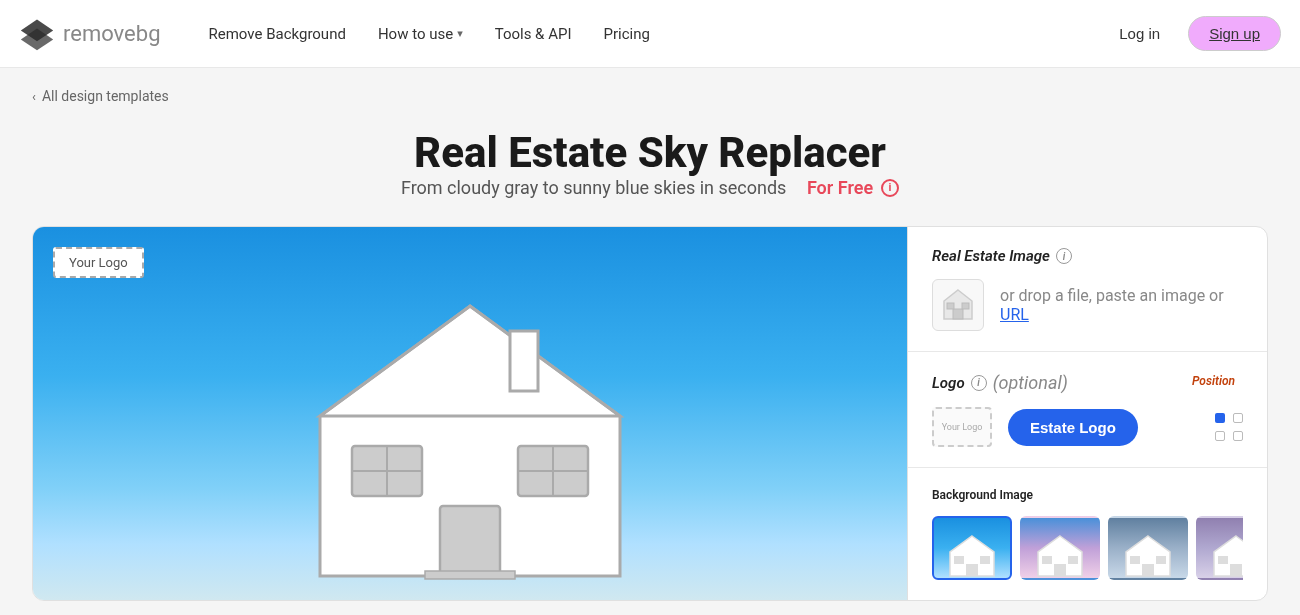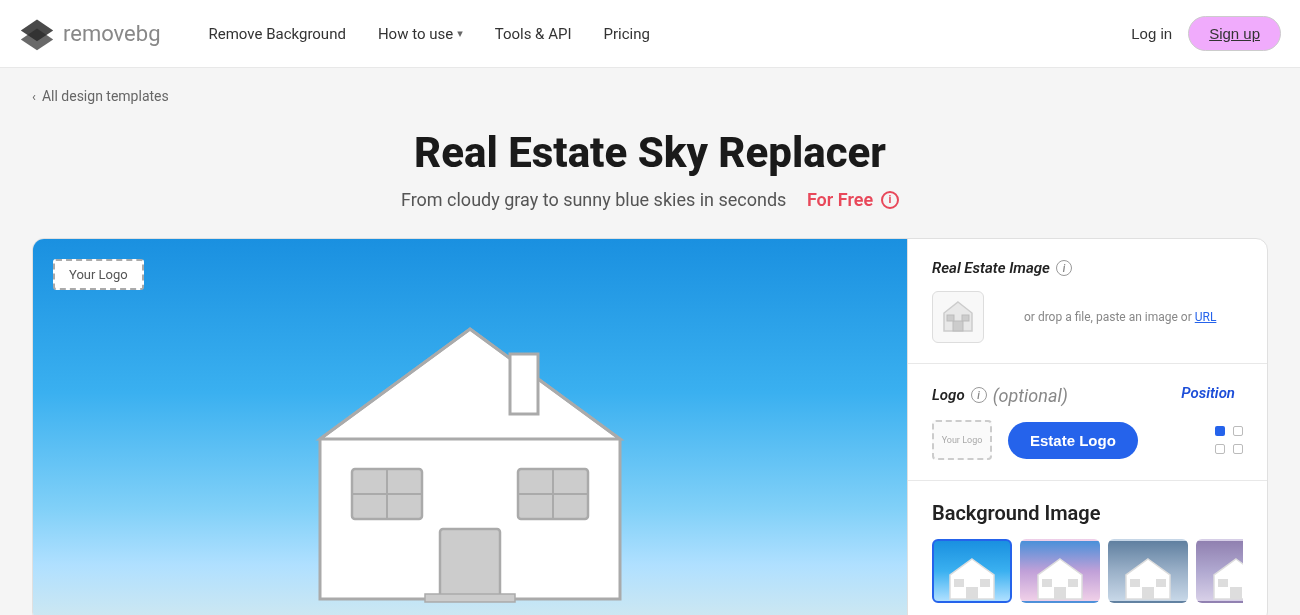--- a/index.html
+++ b/index.html
@@ -49,20 +49,21 @@
       cursor: pointer;
       border-radius: 6px;
       display: flex;
       align-items: center;
       gap: 4px;
       text-decoration: none;
     }
     .nav-item .chevron { font-size: 11px; color: #666; }
     .header-actions {
       display: flex;
+      gap: 12px;
       margin-left: auto;
     }
     .btn-login {
       font-size: 15px;
       color: #333;
       cursor: pointer;
       padding: 8px 16px;
       border: none;
       background: none;
     }
@@ -92,21 +93,20 @@
       margin-bottom: 24px;
       cursor: pointer;
     }
     .breadcrumb .chevron-left { font-size: 13px; }
 
     .page-title {
       text-align: center;
       font-size: 42px;
       font-weight: 800;
       color: #1a1a1a;
-      margin-bottom: 12px;
     }
     .page-subtitle {
       text-align: center;
       font-size: 18px;
       color: #555;
       margin-bottom: 28px;
       display: flex;
       align-items: center;
       justify-content: center;
       gap: 8px;
@@ -240,23 +240,22 @@
       background: #2563eb;
       color: #fff;
       border: none;
       border-radius: 22px;
       padding: 10px 22px;
       font-size: 15px;
       font-weight: 600;
       cursor: pointer;
     }
     .upload-hint {
-      font-size: 12px;
+      font-size: 16px;
       color: #888;
-      margin-left: 24px;
     }
     .upload-hint a {
       color: #2563eb;
       text-decoration: underline;
     }
 
     
     .logo-upload-row {
       display: flex;
       align-items: center;
@@ -276,22 +275,22 @@
       background: #fafafa;
     }
     .position-grid {
       margin-left: auto;
       display: flex;
       flex-direction: column;
       align-items: flex-start;
       gap: 4px;
     }
     .position-label {
-      font-size: 15px;
-      color: #1d4ed8;
+      font-size: 12px;
+      color: #c2410c;
       font-weight: 600;
       margin-bottom: 4px;
     }
     .grid-dots {
       display: grid;
       grid-template-columns: 1fr 1fr;
       gap: 8px;
     }
     .grid-dot {
       width: 10px;
@@ -299,21 +298,21 @@
       background: #2563eb;
       border-radius: 2px;
     }
     .grid-dot.inactive {
       background: transparent;
       border: 1.5px solid #bbb;
     }
 
     
     .bg-section-title {
-      font-size: 20px;
+      font-size: 12px;
       font-weight: 600;
       color: #222;
       margin-bottom: 14px;
     }
     .bg-thumbnails {
       display: flex;
       gap: 8px;
       flex-wrap: nowrap;
       overflow-x: auto;
     }

